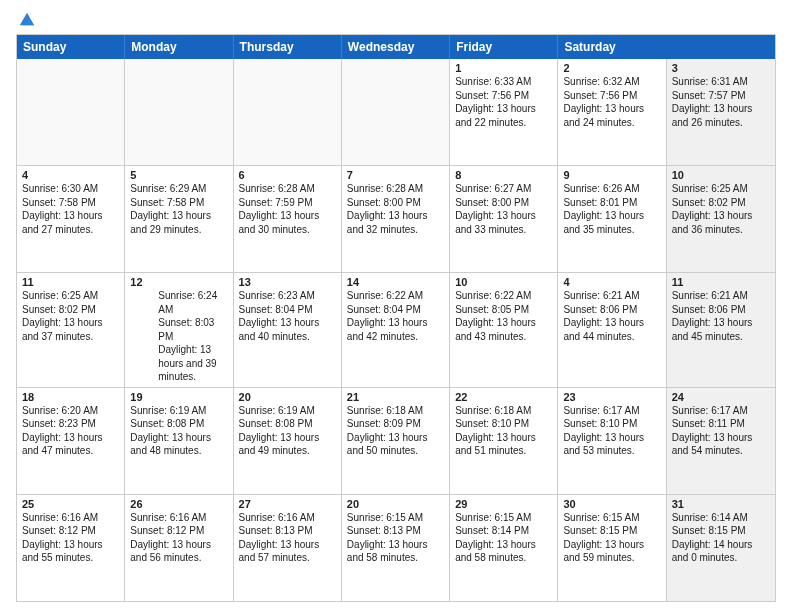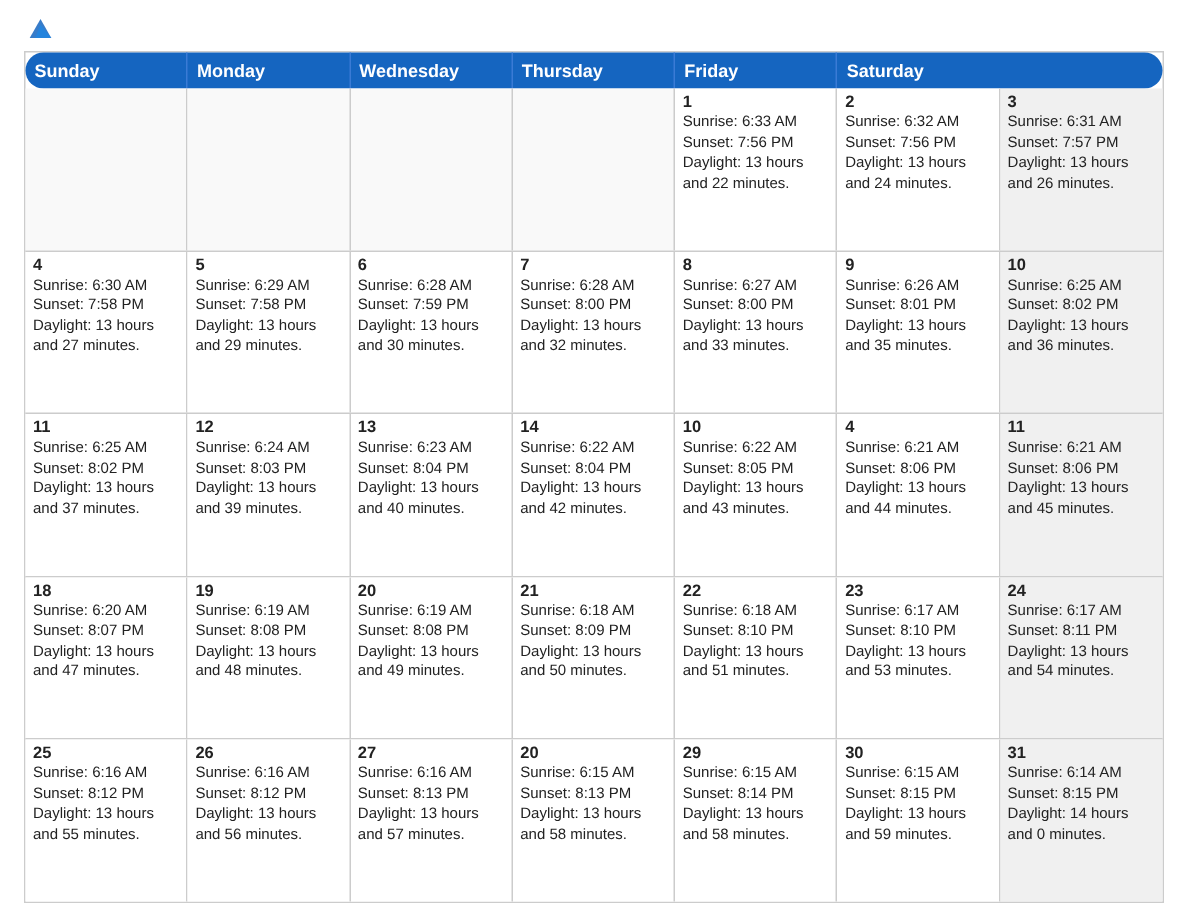--- a/index.html
+++ b/index.html
@@ -56,21 +56,20 @@
     .calendar {
       flex: 1;
       display: flex;
       flex-direction: column;
       border: 1px solid #ccc;
     }
     .cal-header-row {
       display: grid;
       grid-template-columns: repeat(7, 1fr);
       background-color: #1565c0;
-      border-radius: 12px;
     }
     .cal-header-cell {
       color: #fff;
       font-size: 12px;
       font-weight: bold;
       padding: 5px 6px;
       text-align: left;
       border-right: 1px solid #3a7bd5;
     }
     .cal-header-cell:last-child { border-right: none; }
@@ -130,22 +129,22 @@
     <div class="title-block">
       <div class="month-title"></div>
       <div class="location"></div>
     </div>
   </div>
 
   <div class="calendar">
     <div class="cal-header-row">
     <div class="cal-header-cell">Sunday</div>
         <div class="cal-header-cell">Monday</div>
+        <div class="cal-header-cell">Thursday</div>
         <div class="cal-header-cell">Wednesday</div>
-        <div class="cal-header-cell">Thursday</div>
         <div class="cal-header-cell">Friday</div>
         <div class="cal-header-cell">Saturday</div>
       </div>
     <div class="cal-body">
     <div class="cal-row">
           <div class="cal-cell empty"></div>
           <div class="cal-cell empty"></div>
           <div class="cal-cell empty"></div>
           <div class="cal-cell empty"></div>
           <div class="cal-cell">
@@ -213,21 +212,21 @@
         </div>
         <div class="cal-row">
           <div class="cal-cell">
             <div class="day-num">11</div>
             <div class="cell-info" style="white-space: pre-line;">Sunrise: 6:25 AM
 Sunset: 8:02 PM
 Daylight: 13 hours and 37 minutes.</div>
           </div>
           <div class="cal-cell">
             <div class="day-num">12</div>
-            <div class="cell-info" style="white-space: pre-line;">Sunrise: 6:24 AM
+            <div class="cell-info" style="white-space: pre-line; margin-left: 28px;">Sunrise: 6:24 AM
 Sunset: 8:03 PM
 Daylight: 13 hours and 39 minutes.</div>
           </div>
           <div class="cal-cell">
             <div class="day-num">13</div>
             <div class="cell-info" style="white-space: pre-line;">Sunrise: 6:23 AM
 Sunset: 8:04 PM
 Daylight: 13 hours and 40 minutes.</div>
           </div>
           <div class="cal-cell">
@@ -252,21 +251,21 @@
             <div class="day-num">11</div>
             <div class="cell-info" style="white-space: pre-line;">Sunrise: 6:21 AM
 Sunset: 8:06 PM
 Daylight: 13 hours and 45 minutes.</div>
           </div>
         </div>
         <div class="cal-row">
           <div class="cal-cell">
             <div class="day-num">18</div>
             <div class="cell-info" style="white-space: pre-line;">Sunrise: 6:20 AM
-Sunset: 8:07 PM
+Sunset: 8:23 PM
 Daylight: 13 hours and 47 minutes.</div>
           </div>
           <div class="cal-cell">
             <div class="day-num">19</div>
             <div class="cell-info" style="white-space: pre-line;">Sunrise: 6:19 AM
 Sunset: 8:08 PM
 Daylight: 13 hours and 48 minutes.</div>
           </div>
           <div class="cal-cell">
             <div class="day-num">20</div>

